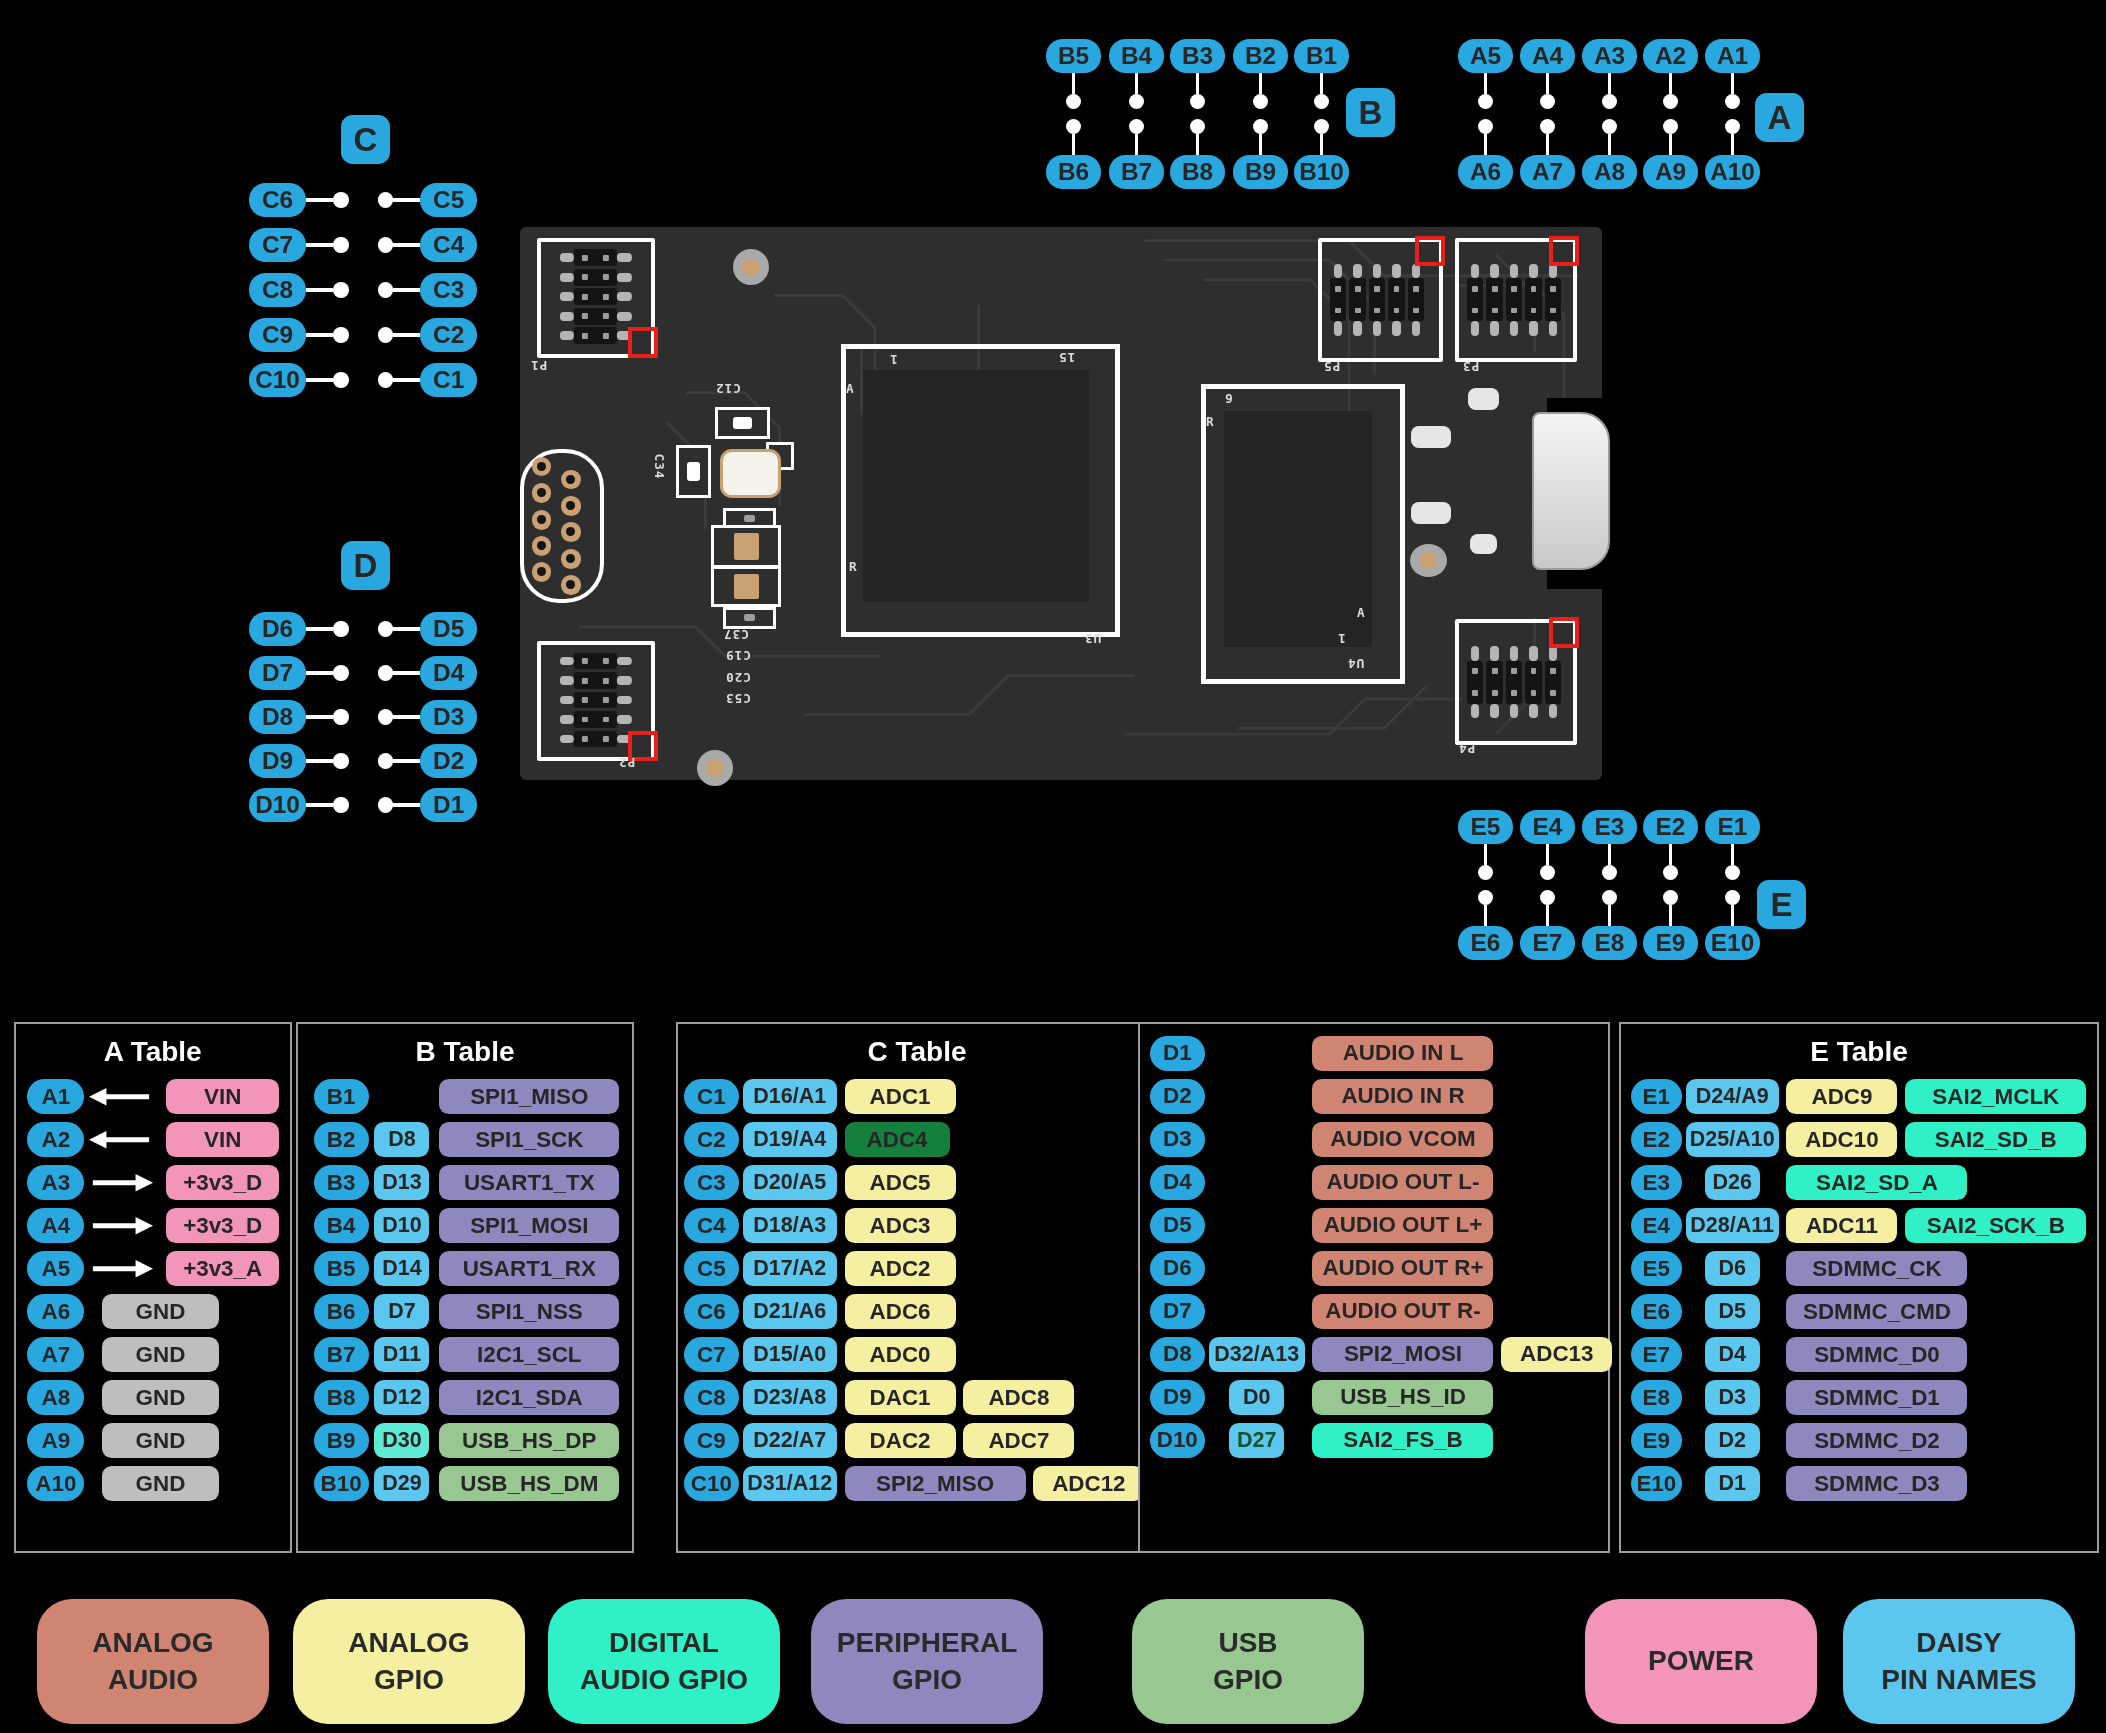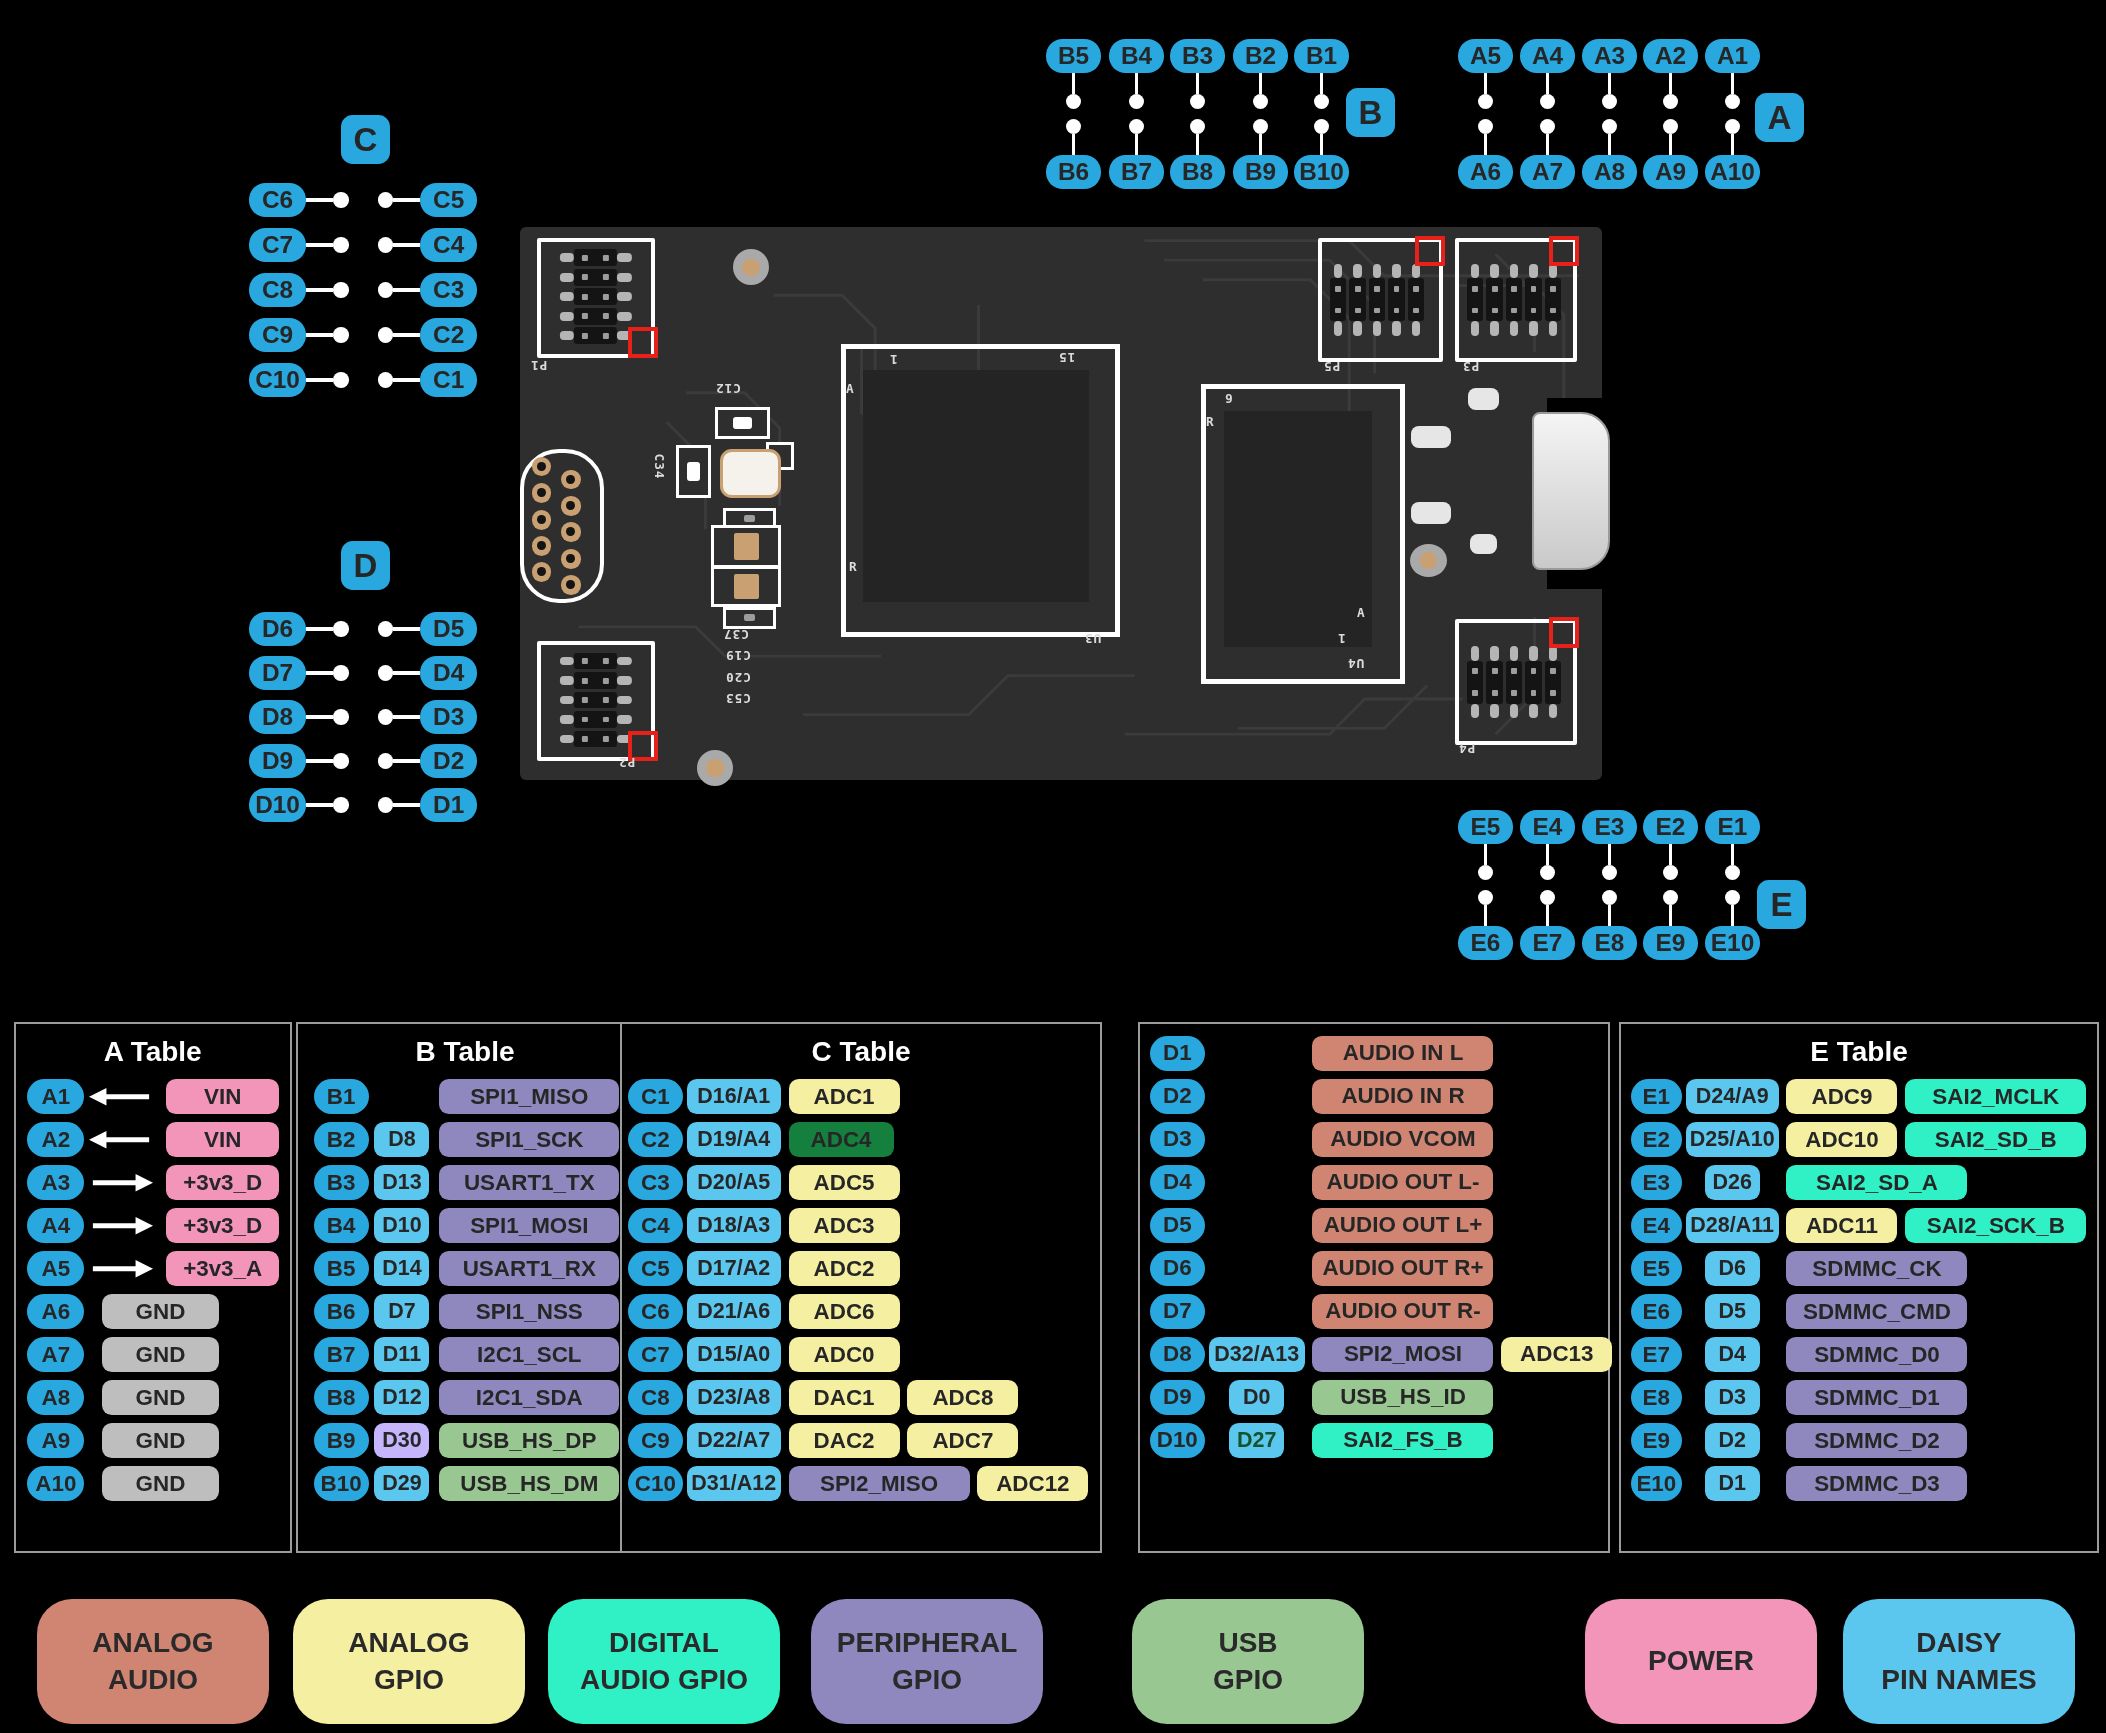--- a/index.html
+++ b/index.html
@@ -770,34 +770,34 @@
           <div class="trow" style="padding-left: 15.6px;">
             <div style="background: rgb(41, 168, 224); width: 55px; height: 35px; border-radius: 17.6px; font-size: 22.4px; color: rgb(38, 38, 38); font-weight: bold; display: flex; align-items: center; justify-content: center; flex: 0 0 auto;">B8</div>
             <div class="dzone" style="width: 59px;">
               <div style="background: rgb(91, 198, 238); width: 55px; height: 35px; border-radius: 9.8px; font-size: 21.5px; color: rgb(38, 38, 38); font-weight: bold; display: flex; align-items: center; justify-content: center; flex: 0 0 auto;">D12</div>
             </div>
             <div class="fcell" style="background: rgb(143, 136, 190); width: 180px; height: 35px; border-radius: 9.8px; font-size: 22.4px; color: rgb(38, 38, 38); font-weight: bold; display: flex; align-items: center; justify-content: center; flex: 0 0 auto;">I2C1_SDA</div>
           </div>
           <div class="trow" style="padding-left: 15.6px;">
             <div style="background: rgb(41, 168, 224); width: 55px; height: 35px; border-radius: 17.6px; font-size: 22.4px; color: rgb(38, 38, 38); font-weight: bold; display: flex; align-items: center; justify-content: center; flex: 0 0 auto;">B9</div>
             <div class="dzone" style="width: 59px;">
-              <div style="background: #c4b5fd; width: 55px; height: 35px; border-radius: 9.8px; font-size: 21.5px; color: rgb(38, 38, 38); font-weight: bold; display: flex; align-items: center; justify-content: center; flex: 0 0 auto;">D30</div>
+              <div style="background: #5eead4; width: 55px; height: 35px; border-radius: 9.8px; font-size: 21.5px; color: rgb(38, 38, 38); font-weight: bold; display: flex; align-items: center; justify-content: center; flex: 0 0 auto;">D30</div>
             </div>
             <div class="fcell" style="background: rgb(152, 199, 145); width: 180px; height: 35px; border-radius: 9.8px; font-size: 22.4px; color: rgb(38, 38, 38); font-weight: bold; display: flex; align-items: center; justify-content: center; flex: 0 0 auto;">USB_HS_DP</div>
           </div>
           <div class="trow" style="padding-left: 15.6px;">
             <div style="background: rgb(41, 168, 224); width: 55px; height: 35px; border-radius: 17.6px; font-size: 22.4px; color: rgb(38, 38, 38); font-weight: bold; display: flex; align-items: center; justify-content: center; flex: 0 0 auto;">B10</div>
             <div class="dzone" style="width: 59px;">
               <div style="background: rgb(91, 198, 238); width: 55px; height: 35px; border-radius: 9.8px; font-size: 21.5px; color: rgb(38, 38, 38); font-weight: bold; display: flex; align-items: center; justify-content: center; flex: 0 0 auto;">D29</div>
             </div>
             <div class="fcell" style="background: rgb(152, 199, 145); width: 180px; height: 35px; border-radius: 9.8px; font-size: 22.4px; color: rgb(38, 38, 38); font-weight: bold; display: flex; align-items: center; justify-content: center; flex: 0 0 auto;">USB_HS_DM</div>
           </div>
         </div>
       </div>
-      <div class="tbl" style="left: 620px; top: 1022px; width: 478px; height: 527px;">
+      <div class="tbl" style="left: 676px; top: 1022px; width: 478px; height: 527px;">
         <div class="tbl-title">C Table</div>
         <div class="trows">
           <div class="trow" style="padding-left: 5.9px;">
             <div style="background: rgb(41, 168, 224); width: 55px; height: 35px; border-radius: 17.6px; font-size: 22.4px; color: rgb(38, 38, 38); font-weight: bold; display: flex; align-items: center; justify-content: center; flex: 0 0 auto;">C1</div>
             <div class="dzone" style="width: 94px;">
               <div style="background: rgb(91, 198, 238); width: 94px; height: 35px; border-radius: 9.8px; font-size: 21.5px; color: rgb(38, 38, 38); font-weight: bold; display: flex; align-items: center; justify-content: center; flex: 0 0 auto;">D16/A1</div>
             </div>
             <div class="fcell" style="background: rgb(245, 239, 161); width: 111px; height: 35px; border-radius: 9.8px; font-size: 22.4px; color: rgb(38, 38, 38); font-weight: bold; display: flex; align-items: center; justify-content: center; flex: 0 0 auto;">ADC1</div>
           </div>
           <div class="trow" style="padding-left: 5.9px;">

